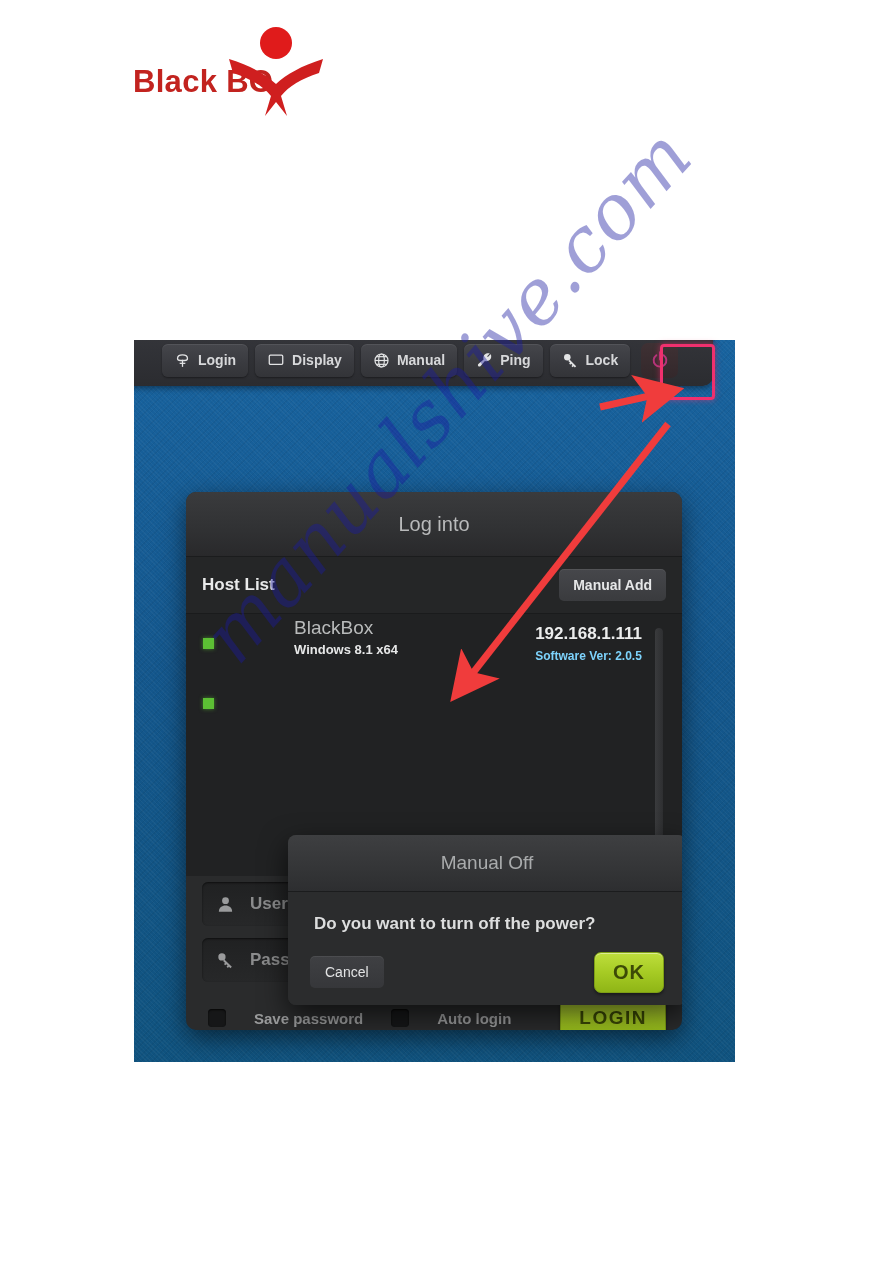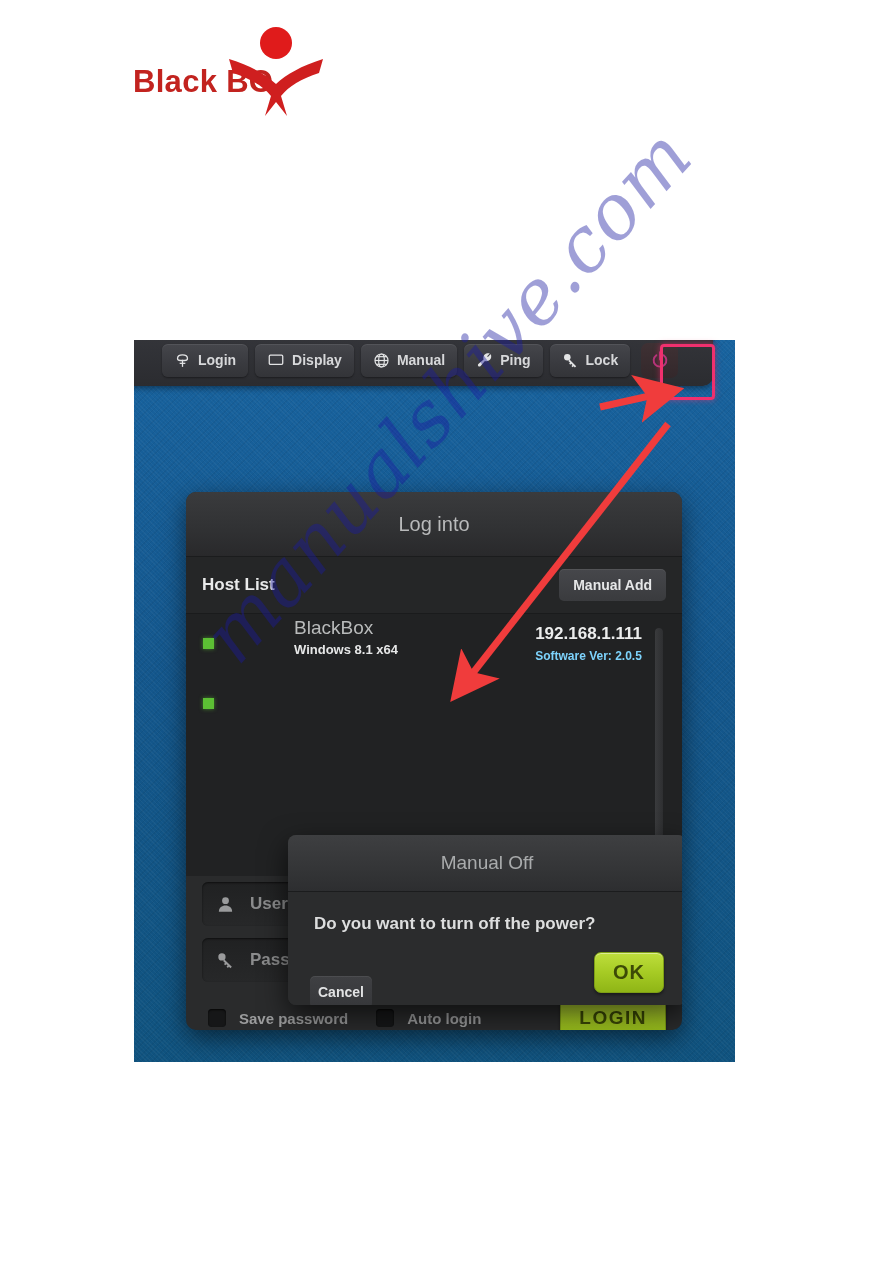--- a/index.html
+++ b/index.html
@@ -123,21 +123,21 @@
   .field .fi{position:absolute;left:14px;top:13px;}
   .field .ph{margin-left:48px;color:#8b8c8d;font-size:17px;font-weight:700;}
 
   .optrow{
     display:flex;align-items:center;padding:4px 16px 0 22px;gap:0;
   }
   .cb{
     width:18px;height:18px;background:#161718;border-radius:4px;
     box-shadow:inset 0 1px 2px rgba(0,0,0,.8);cursor:pointer;flex:none;
   }
-  .cb-label{color:#9b9c9d;font-size:15px;font-weight:700;margin-left:13px;white-space:nowrap;}
+  .cb-label{color:#9b9c9d;font-size:15px;font-weight:700;margin-left:28px;white-space:nowrap;}
   .gap{width:28px;}
   .login-btn{
     margin-left:auto;
     background:linear-gradient(180deg,#bede3c 0%,#a6cb24 50%,#8fb516 100%);
     border:1px solid #7e9f15;border-radius:7px;
     color:#3c4a06;font-size:19px;font-weight:700;letter-spacing:1.5px;
     padding:8px 18px;
     box-shadow:inset 0 1px 0 rgba(255,255,255,.45),0 2px 3px rgba(0,0,0,.4);
     cursor:pointer;
   }
@@ -157,23 +157,23 @@
     color:#a9abac;font-size:19px;
   }
   .modal-body{position:relative;height:114px;background:#2b2c2d;}
   .modal-msg{
     position:absolute;left:26px;top:22px;
     color:#dddede;font-size:17px;font-weight:700;
   }
   .modal-cancel{
     position:absolute;left:22px;top:64px;
     background:linear-gradient(180deg,#3f4043 0%,#36373a 100%);
-    color:#e2e3e4;font-size:14px;font-weight:700;
-    padding:8px 8px;border-radius:5px;
-    box-shadow:inset 0 1px 0 rgba(255,255,255,.07);cursor:pointer;margin-top:20px;
+    color:#e2e3e4;font-size:14px;font-weight:400;
+    padding:8px 15px;border-radius:5px;
+    box-shadow:inset 0 1px 0 rgba(255,255,255,.07);cursor:pointer;
   }
   .modal-ok{
     position:absolute;right:22px;top:60px;
     background:linear-gradient(180deg,#bede3c 0%,#a6cb24 50%,#8fb516 100%);
     border:1px solid #7e9f15;border-radius:7px;
     color:#3c4a06;font-size:20px;font-weight:700;letter-spacing:1px;
     padding:8px 18px;
     box-shadow:inset 0 1px 0 rgba(255,255,255,.45),0 2px 3px rgba(0,0,0,.4);
     cursor:pointer;
   }

